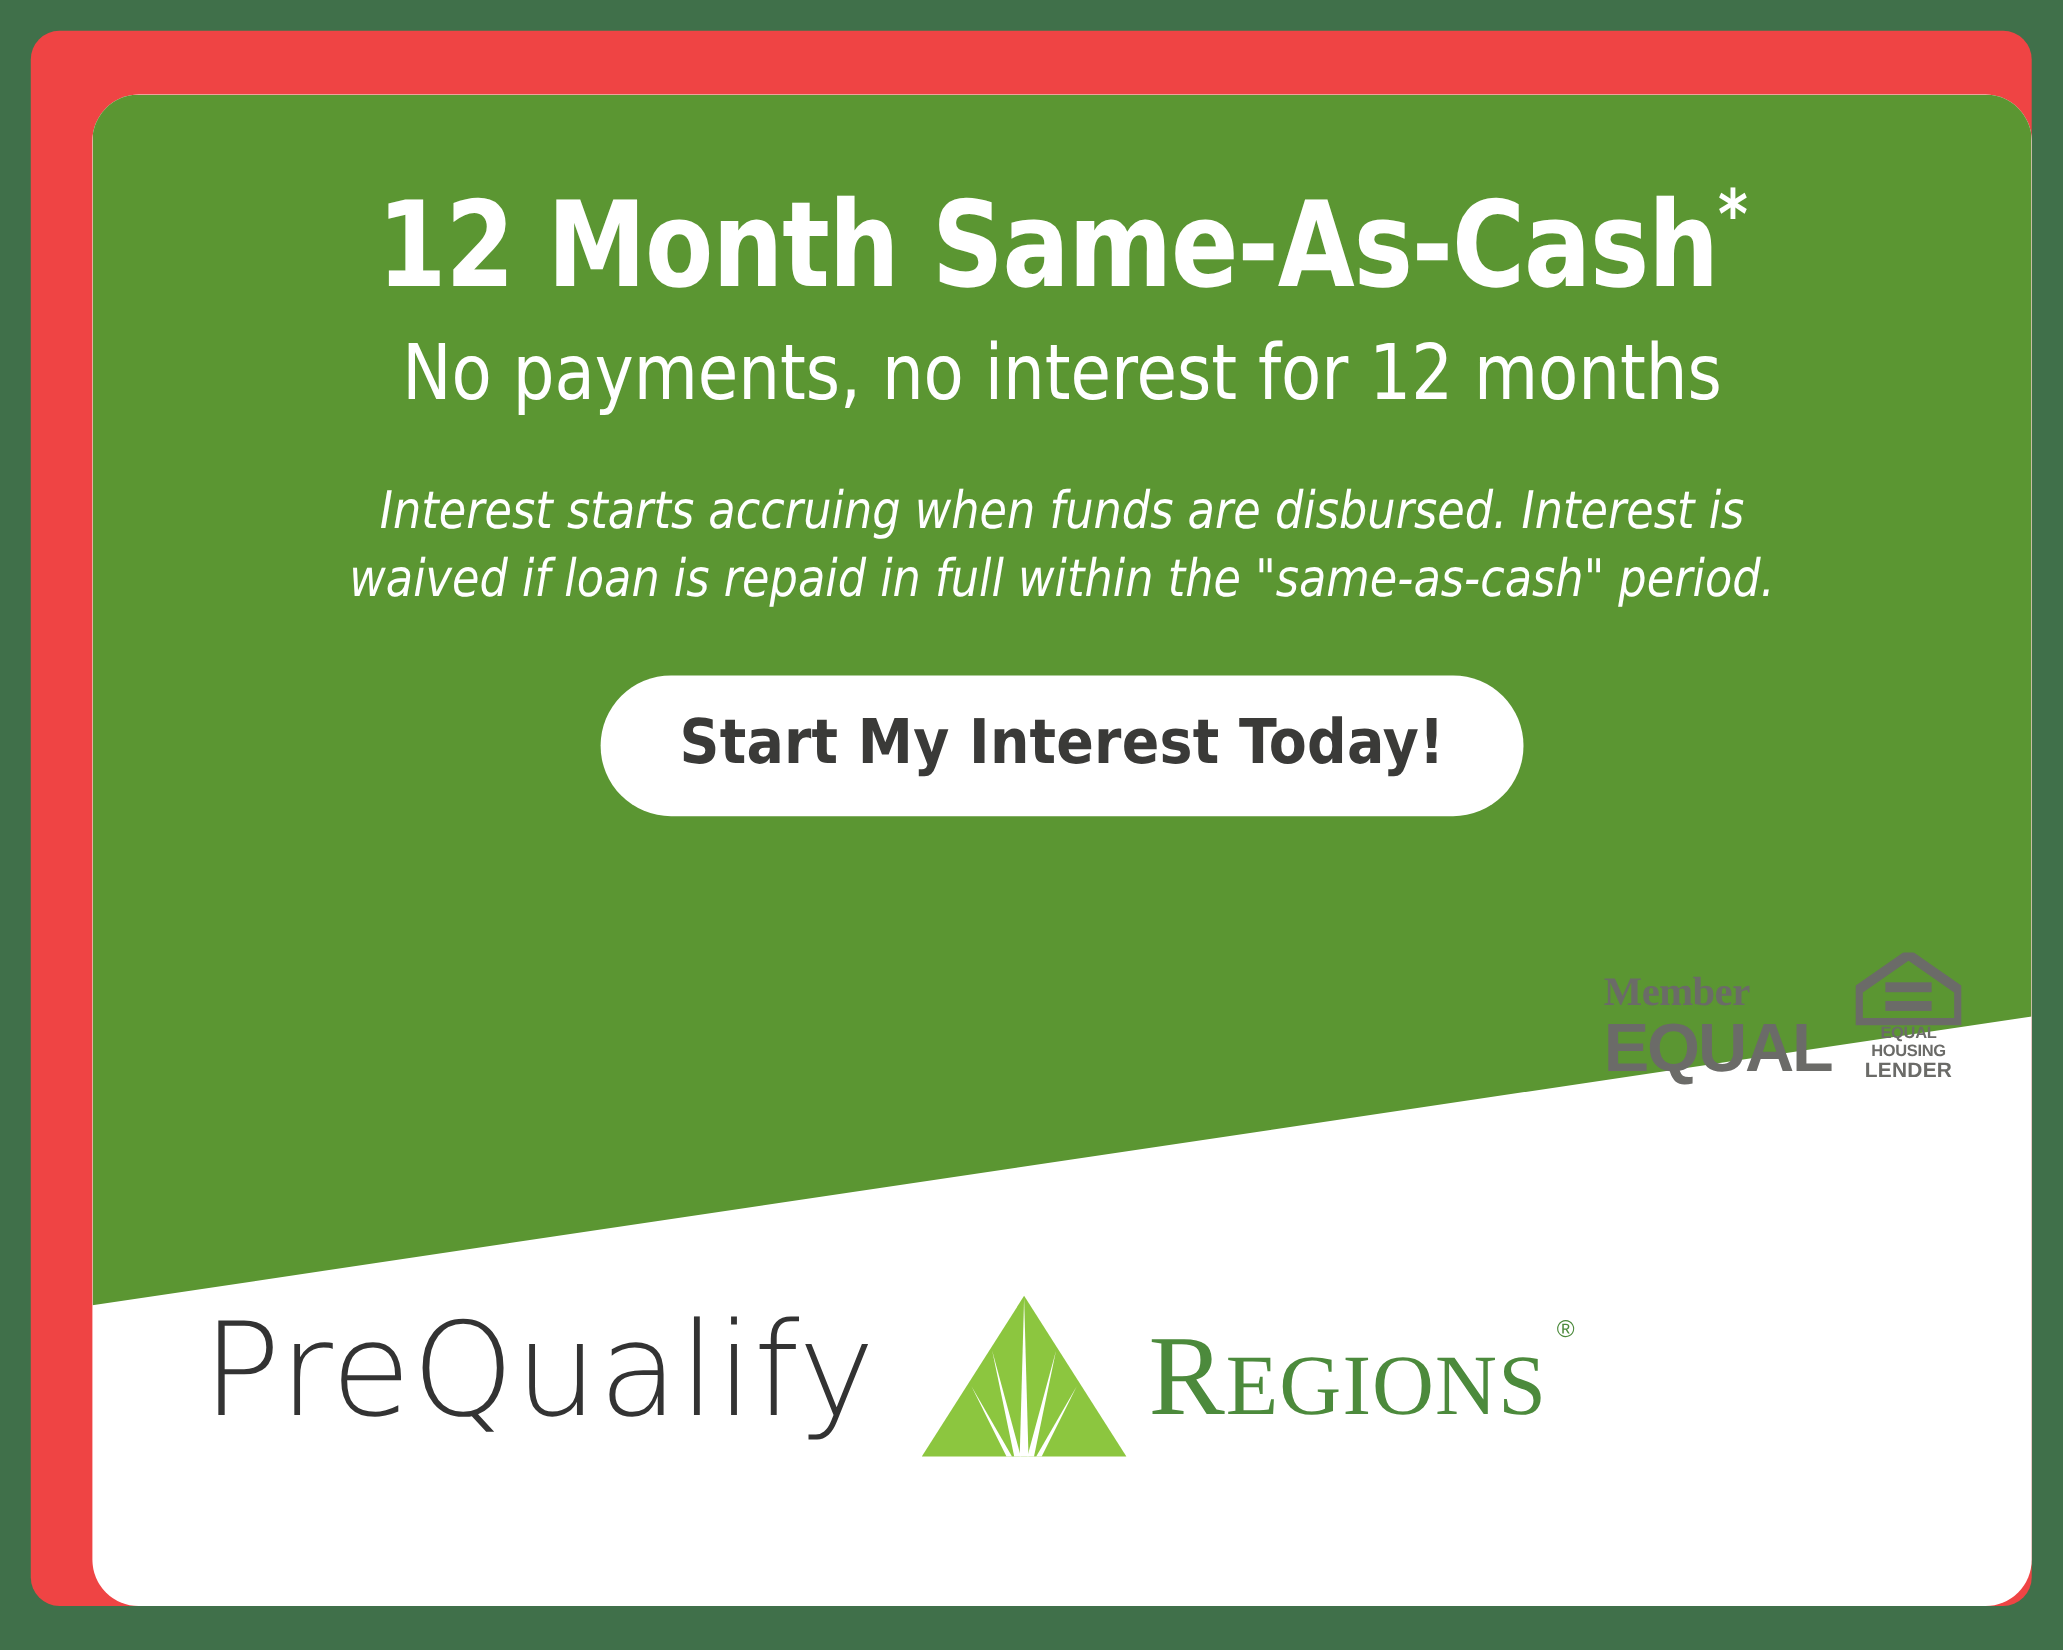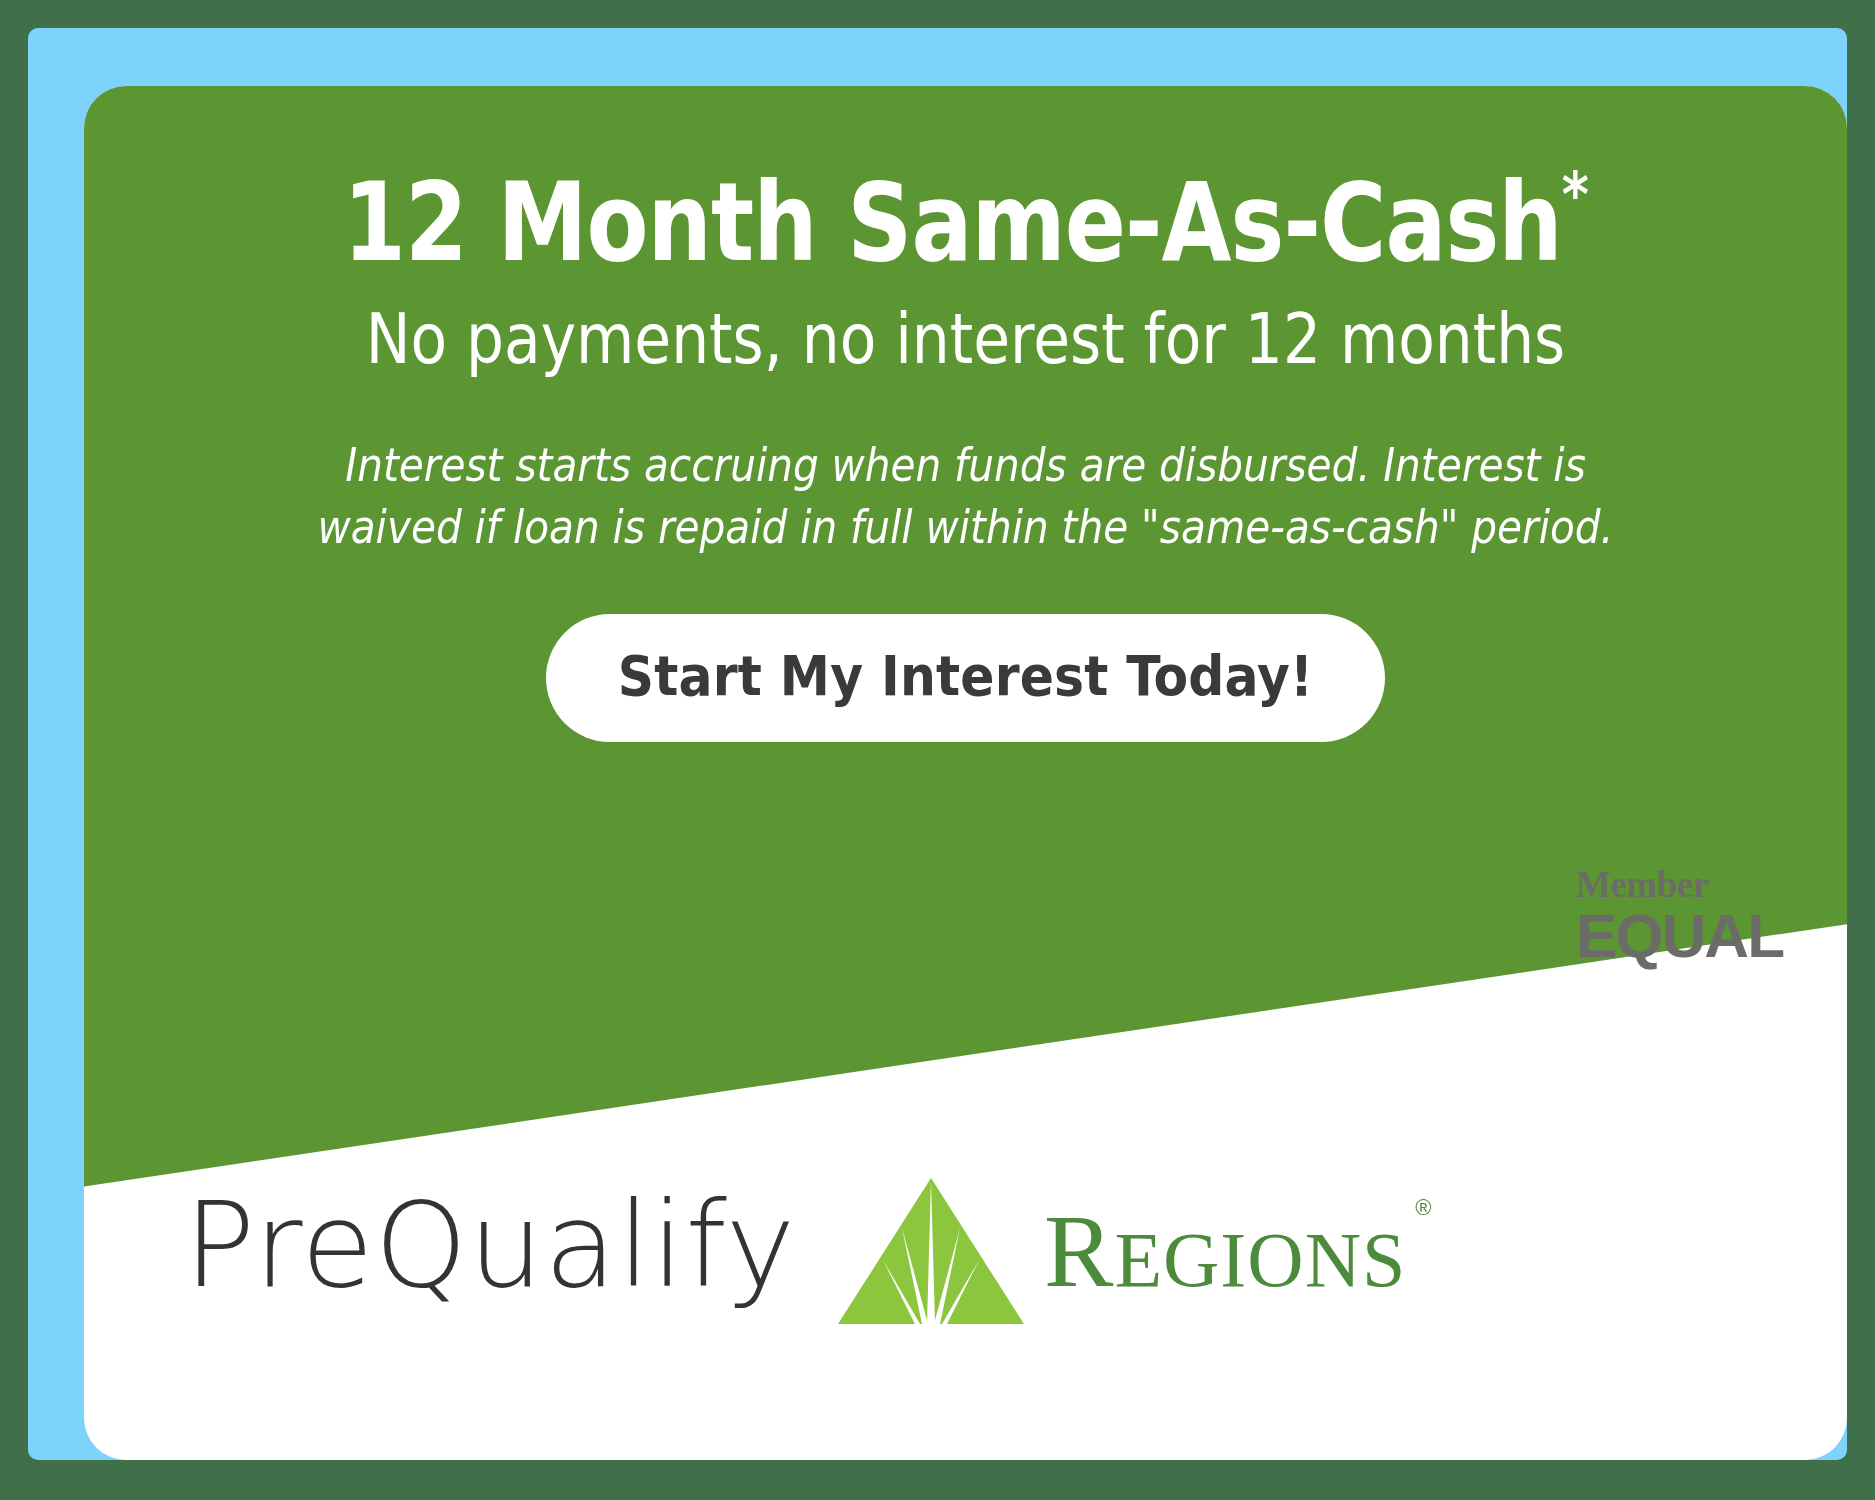--- a/index.html
+++ b/index.html
@@ -22,22 +22,22 @@
     background: #40704a;
   }
 
   
   #card-frame {
     position: absolute;
     left: 28px;
     top: 28px;
     width: 1819px;
     height: 1432px;
-    background: #7dd3fc;
-    border-radius: 10px;
+    background: #ef4444;
+    border-radius: 26px;
     box-sizing: border-box;
   }
 
   
   #card {
     position: absolute;
     left: 56px;
     top: 58px;
     width: 1763px;
     height: 1374px;
@@ -251,20 +251,29 @@
       </div>
 
       <div id="cta-wrap">
         <button id="cta-button">Start My Interest Today!</button>
       </div>
 
       <div id="fdic-block">
         <div id="fdic-text">
           <span id="fdic-member">Member</span>
           <span id="fdic-acronym">EQUAL</span>
+        </div>
+        <div id="ehl-mark">
+          <svg id="ehl-house" width="96" height="66" viewBox="0 0 96 66">
+            <path d="M48 2 L94 34 L94 64 L2 64 L2 34 Z" fill="none" stroke="#6b6b68" stroke-width="9"></path>
+            <rect x="27" y="27" width="42" height="9" fill="#6b6b68"></rect>
+            <rect x="27" y="44" width="42" height="9" fill="#6b6b68"></rect>
+          </svg>
+          <span id="ehl-line1">EQUAL HOUSING</span>
+          <span id="ehl-line2">LENDER</span>
         </div>
       </div>
 
       <div id="prequalify">PreQualify</div>
 
       <div id="regions-logo">
         <svg id="regions-pyramid" width="190" height="150" viewBox="0 0 190 150">
           <polygon points="95,2 188,148 2,148" fill="#8cc63f"></polygon>
           <polygon points="95,4 99,148 91,148" fill="#ffffff"></polygon>
           <polygon points="66,52 92,148 86,148" fill="#ffffff"></polygon>

